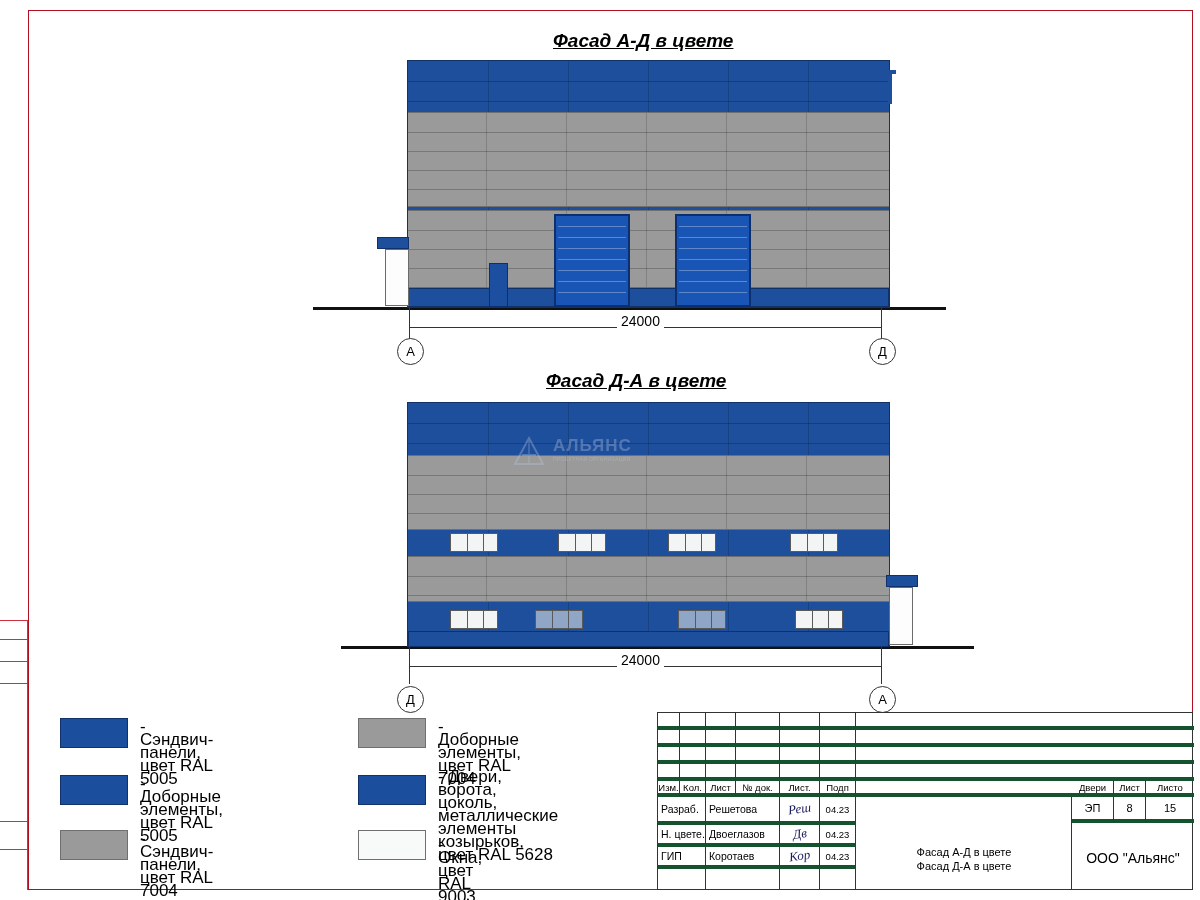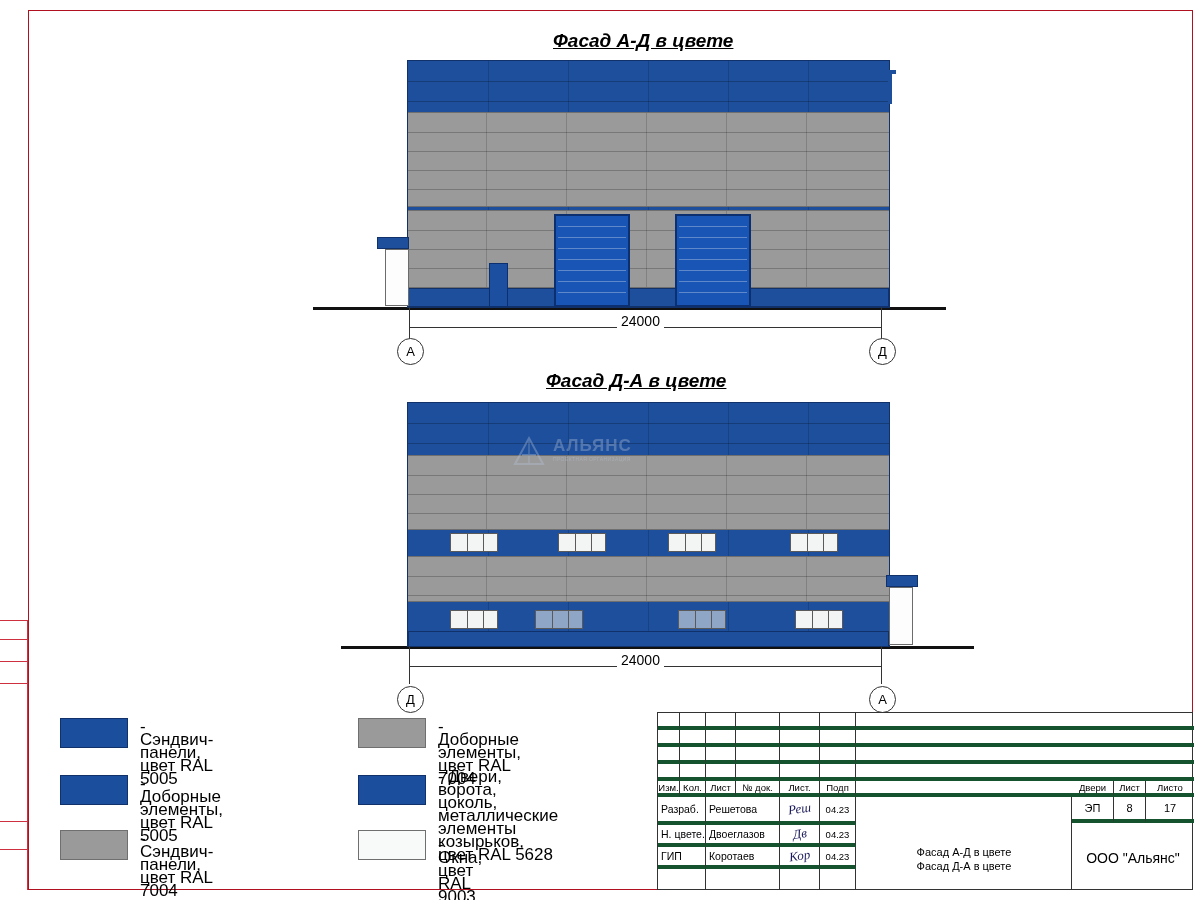--- a/index.html
+++ b/index.html
@@ -547,21 +547,21 @@
 
     <div class="cell" style="left:198px; top:84px; width:216px; height:93px; border-bottom:none;"></div>
     <div class="cell" style="left:414px; top:84px; width:122px; height:93px; border-right:none; border-bottom:none;"></div>
 
     <div class="cell" style="left:414px; top:68px; width:42px; height:16px; font-size:9.5px;">Двери</div>
     <div class="cell" style="left:456px; top:68px; width:32px; height:16px; font-size:9.5px;">Лист</div>
     <div class="cell" style="left:488px; top:68px; width:48px; height:16px; font-size:9.5px; border-right:none;">Листо</div>
 
     <div class="cell" style="left:414px; top:84px; width:42px; height:26px; font-size:11px;">ЭП</div>
     <div class="cell" style="left:456px; top:84px; width:32px; height:26px; font-size:11px;">8</div>
-    <div class="cell" style="left:488px; top:84px; width:48px; height:26px; font-size:11px; border-right:none;">17</div>
+    <div class="cell" style="left:488px; top:84px; width:48px; height:26px; font-size:11px; border-right:none;">15</div>
 
     <div class="stamp-title-cell" style="left:198px; top:132px; width:216px;">
       <div>Фасад А-Д в цвете</div>
       <div>Фасад Д-А в цвете</div>
     </div>
 
     <div class="stamp-org" style="left:414px; top:137px; width:122px;">ООО "Альянс"</div>
   </div>
 
 </div>

